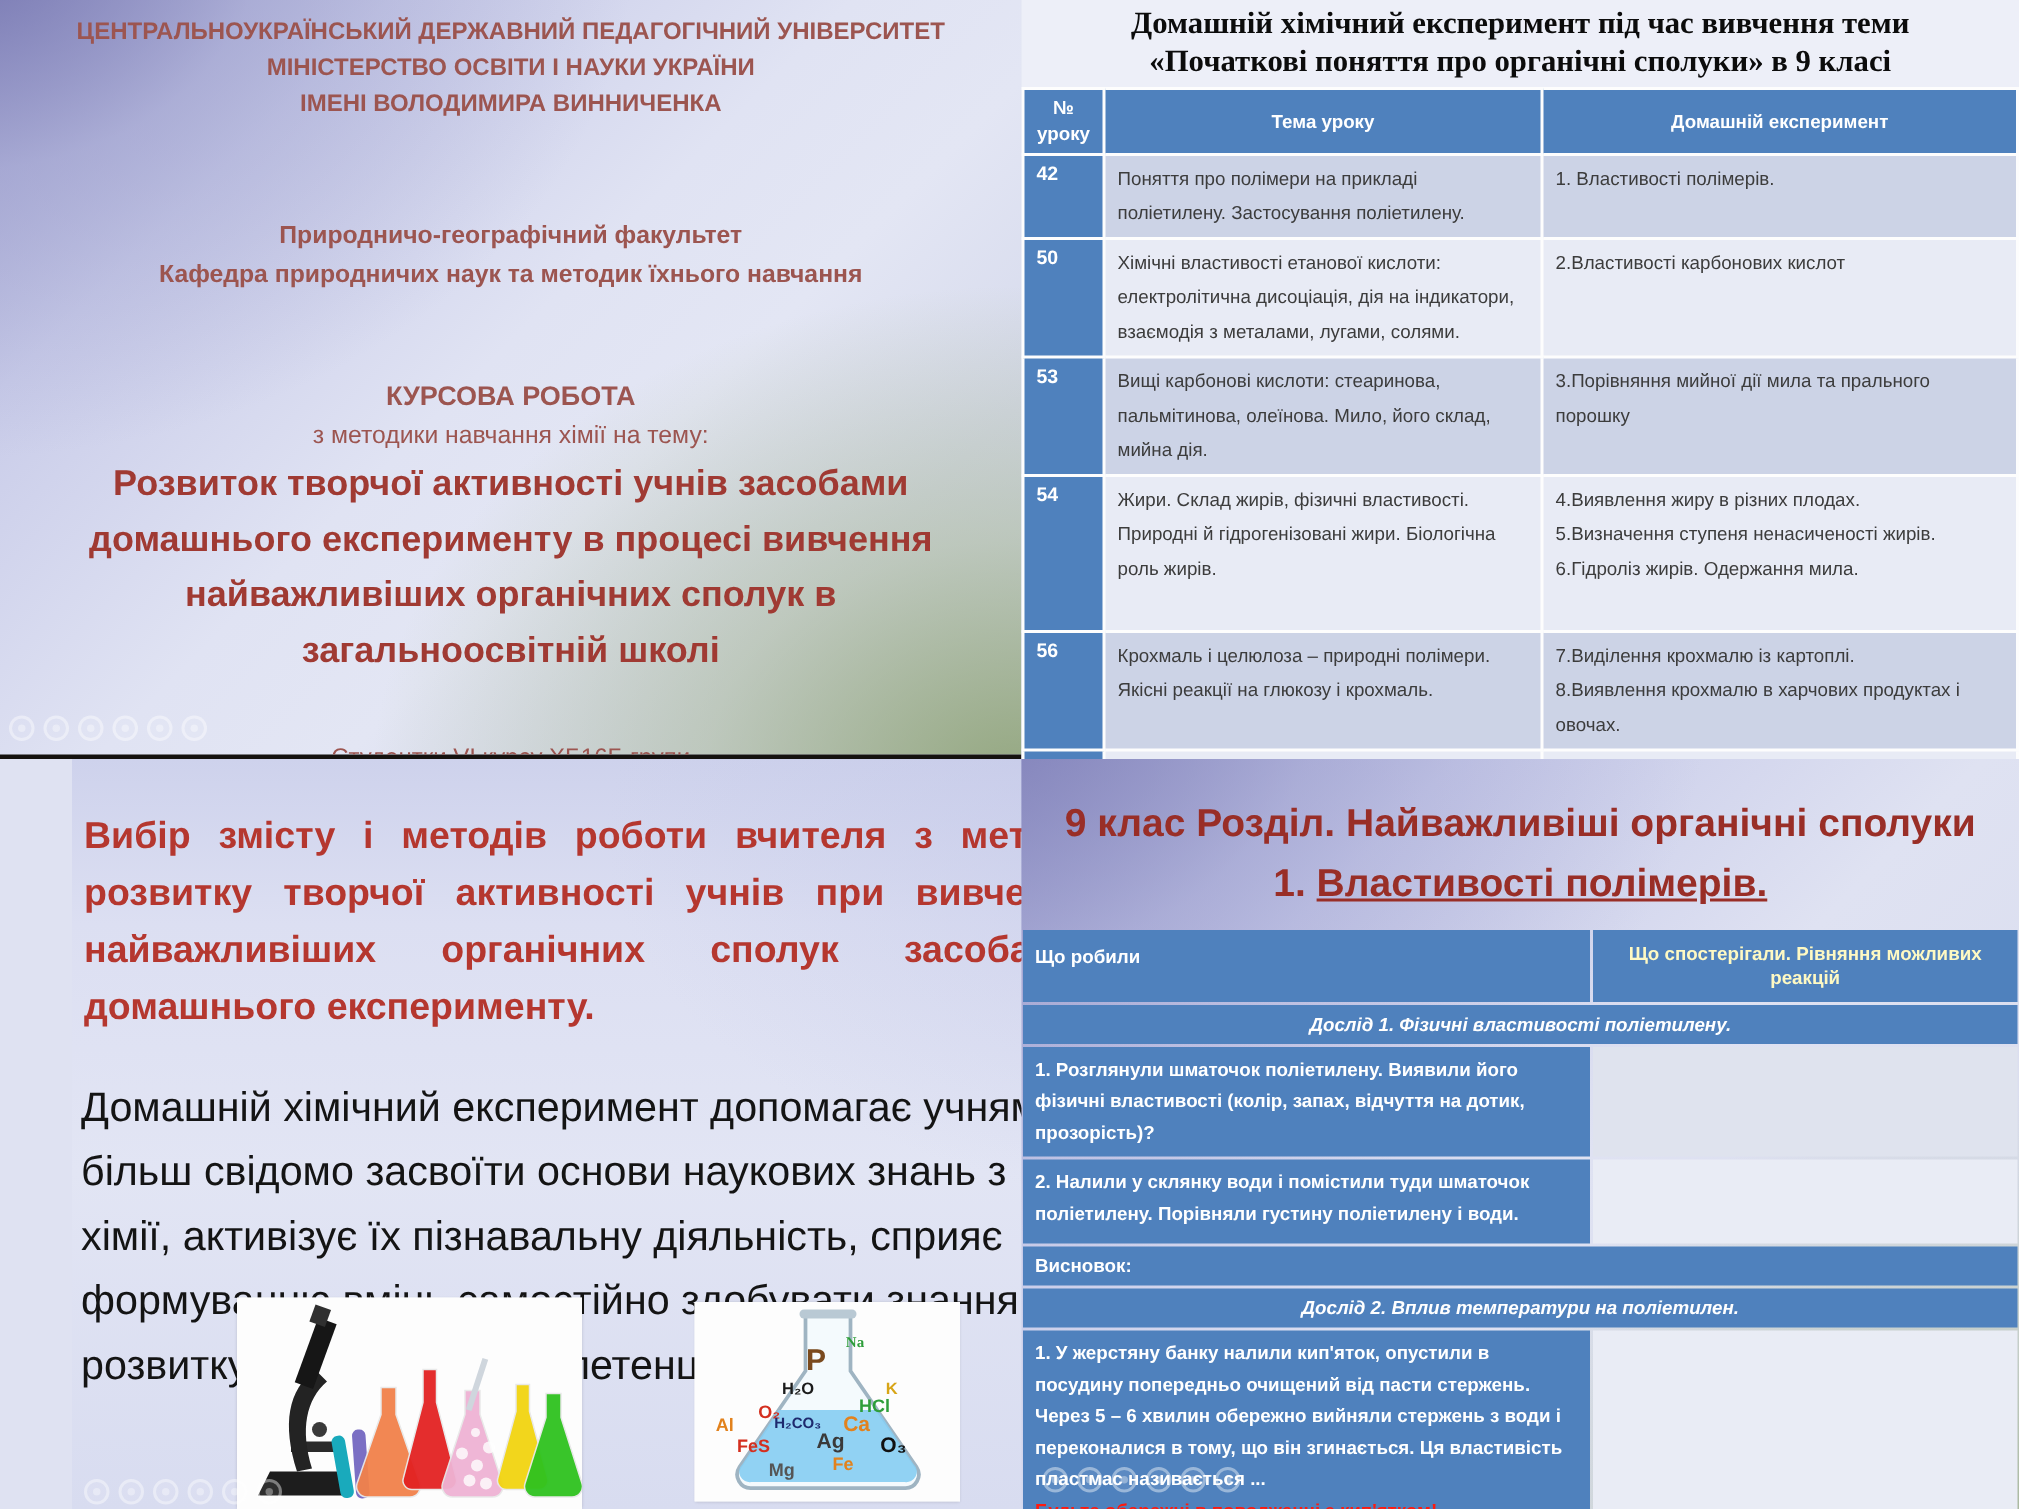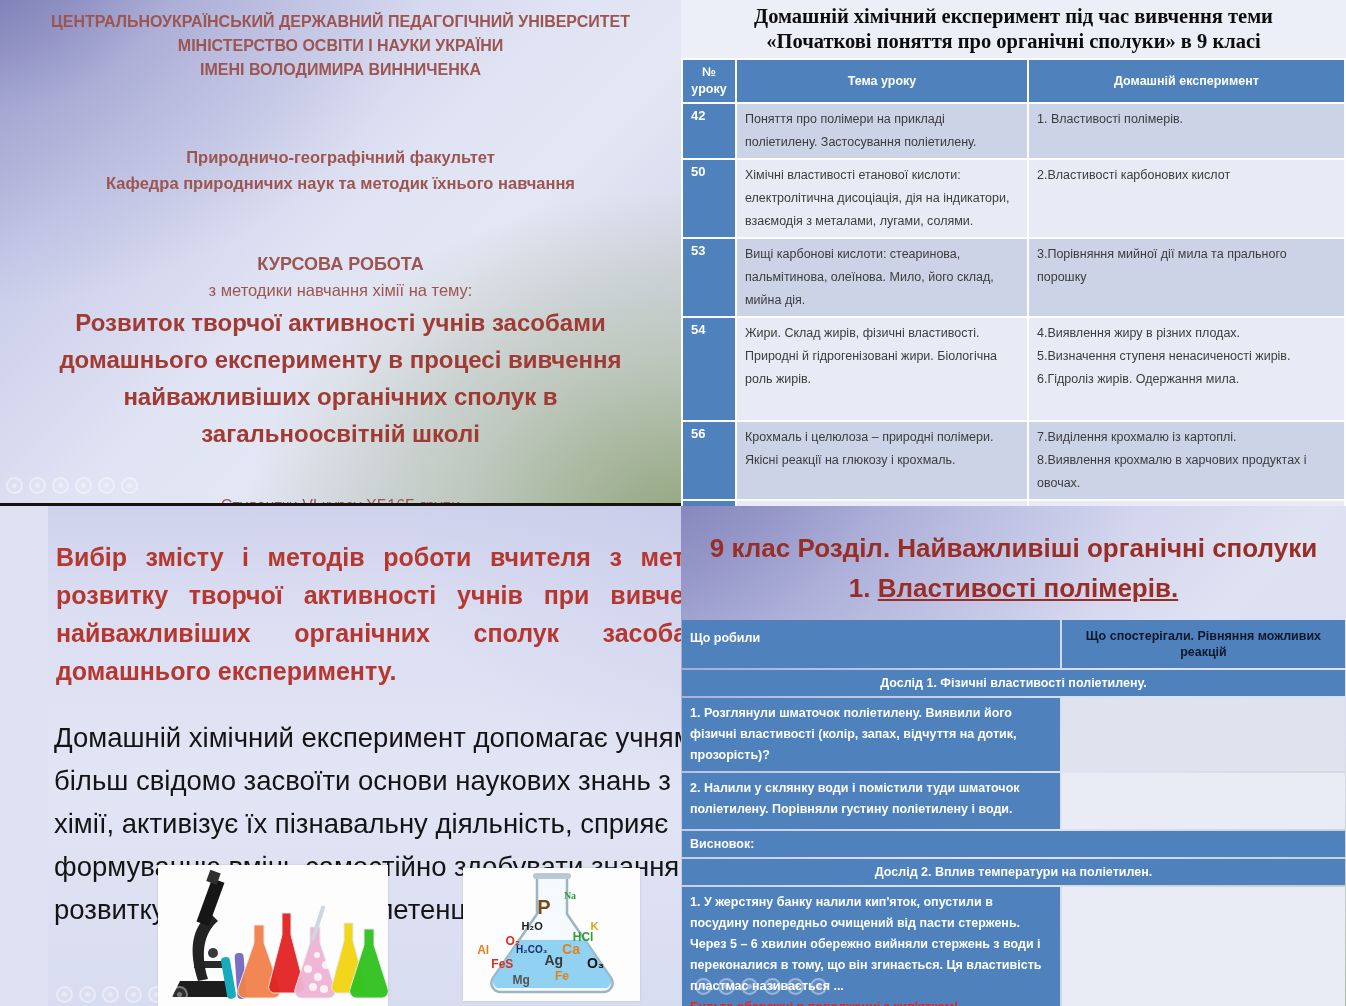--- a/index.html
+++ b/index.html
@@ -56,23 +56,23 @@
   .br-title{margin-top:22px;text-align:center;font-weight:bold;font-size:26px;
             color:#992e27;line-height:40px;}
   .ws{margin:12px 1px 0 1px;}
   .ws-row{display:flex;margin-bottom:2px;}
   .ws-cell-l{width:57%;background:#4f81bd;color:#fff;font-weight:bold;font-size:12.5px;
              line-height:21px;padding:5px 8px;margin-right:2px;box-sizing:border-box;}
   .ws-cell-r{flex:1;background:#dfe3ee;}
   .ws-cell-r.lighter{background:#e9ecf5;}
   .ws-band{background:#4f81bd;color:#fff;font-weight:bold;font-size:12.5px;
            padding:5px 8px;margin-bottom:2px;line-height:16px;}
-  .ws-band.center{text-align:center;}
+  .ws-band.center{text-align:center;font-style:italic;}
   .ws-header .ws-cell-l{text-align:left;padding:8px 8px;}
-  .ws-header .ws-cell-r{background:#4f81bd;color:#0f172a;font-weight:bold;font-size:12.5px;
+  .ws-header .ws-cell-r{background:#4f81bd;color:#fef9c3;font-weight:bold;font-size:12.5px;
                         text-align:center;padding:8px 4px;line-height:16px;}
   .warning{color:#ff1a0e;}
 
   
   .wm{position:absolute;display:flex;gap:6px;}
   .wm span{width:17px;height:17px;border-radius:50%;border:2px solid rgba(255,255,255,.38);
            box-sizing:border-box;background:rgba(255,255,255,.08);}
   .wm span::after{content:"";display:block;width:5px;height:5px;margin:3.5px auto;
                   border-radius:50%;background:rgba(255,255,255,.35);}
 </style>

